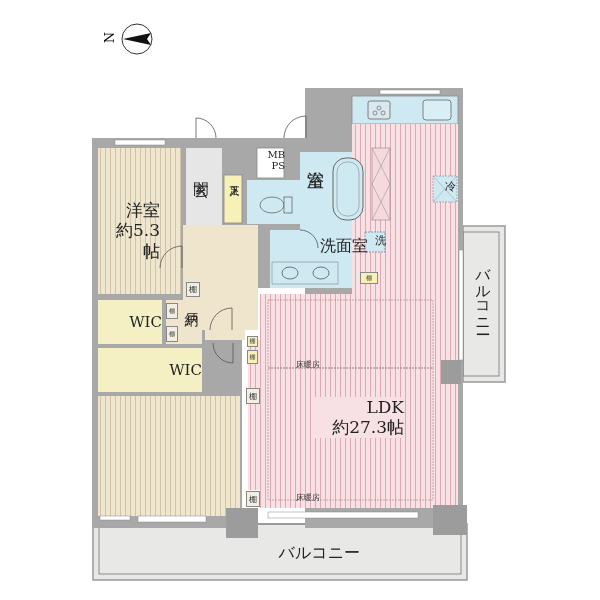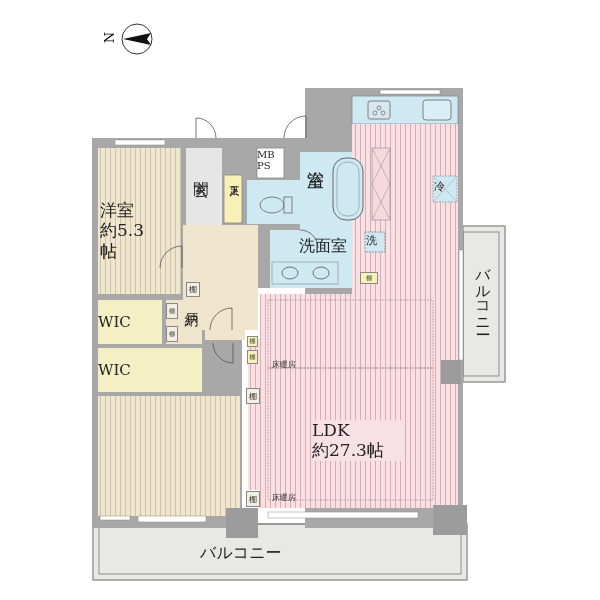--- a/index.html
+++ b/index.html
@@ -1,21 +1,21 @@
 <!DOCTYPE html>
 <html><head>
 <meta charset="utf-8">
 <style>
   html,body{margin:0;padding:0;background:#fff;}
   body{width:600px;height:600px;position:relative;overflow:hidden;font-family:"DejaVu Serif","Liberation Serif",serif;}
   .abs{position:absolute;}
-  .room-label{position:absolute;text-align:left;color:#222;line-height:1.2;}
+  .room-label{position:absolute;text-align:right;color:#222;line-height:1.2;}
   .shelf{position:absolute;background:#f2efe2;border:1px solid #888;font-size:8px;display:flex;align-items:center;justify-content:center;color:#333;}
   .shelf-y{position:absolute;background:#f7f1b8;border:1px solid #888;font-size:6px;display:flex;align-items:center;justify-content:center;color:#333;}
-  .floorheat{position:absolute;font-size:8px;color:#333;}
+  .floorheat{position:absolute;font-size:8px;color:#333;padding-left:24px;}
   svg{position:absolute;left:0;top:0;}
 </style>
 </head>
 <body>
 
 <svg width="600" height="600" viewBox="0 0 600 600">
   <defs>
     <pattern id="stripeW" width="5" height="10" patternUnits="userSpaceOnUse">
       <rect width="5" height="10" fill="#efe6cf"></rect>
       <line x1="0.5" y1="0" x2="0.5" y2="10" stroke="#c9b99a" stroke-width="0.8"></line>
@@ -139,21 +139,21 @@
 
 <div class="room-label" style="left:257px;top:150px;width:28px;font-size:10px;line-height:1.05;">
   <div>MB</div>
   <div>PS</div>
 </div>
 
 <div class="room-label" style="left:304px;top:158px;width:22px;font-size:17px;writing-mode:vertical-rl;">
   <span>浴室</span>
 </div>
 
-<div class="room-label" style="left:278px;top:236px;width:90px;font-size:16px;text-align:center;">
+<div class="room-label" style="left:278px;top:236px;width:90px;font-size:16px;text-align:right;">
   <span>洗面室</span>
 </div>
 
 <div class="room-label" style="left:366px;top:234px;width:20px;font-size:11px;">
   <span>洗</span>
 </div>
 
 <div class="room-label" style="left:434px;top:180px;width:22px;font-size:11px;">
   <span>冷</span>
 </div>
@@ -166,21 +166,21 @@
   <span>納戸</span>
 </div>
 
 <div class="room-label" style="left:98px;top:361px;width:104px;font-size:15px;">
   <span>WIC</span>
 </div>
 
 <div class="room-label" style="left:130px;top:430px;width:80px;font-size:17px;background:#efe6cf;">
 </div>
 
-<div class="room-label" style="left:312px;top:397px;width:92px;font-size:17px;background:#f8e1e5;margin-top:23px;">
+<div class="room-label" style="left:312px;top:397px;width:92px;font-size:17px;background:#f8e1e5;">
   <div>LDK</div>
   <div>約27.3帖</div>
 </div>
 
 <div class="room-label" style="left:470px;top:258px;width:22px;font-size:15px;writing-mode:vertical-rl;">
   <span>バルコニー</span>
 </div>
 
 <div class="room-label" style="left:200px;top:543px;width:160px;font-size:16px;">
   <span>バルコニー</span>

